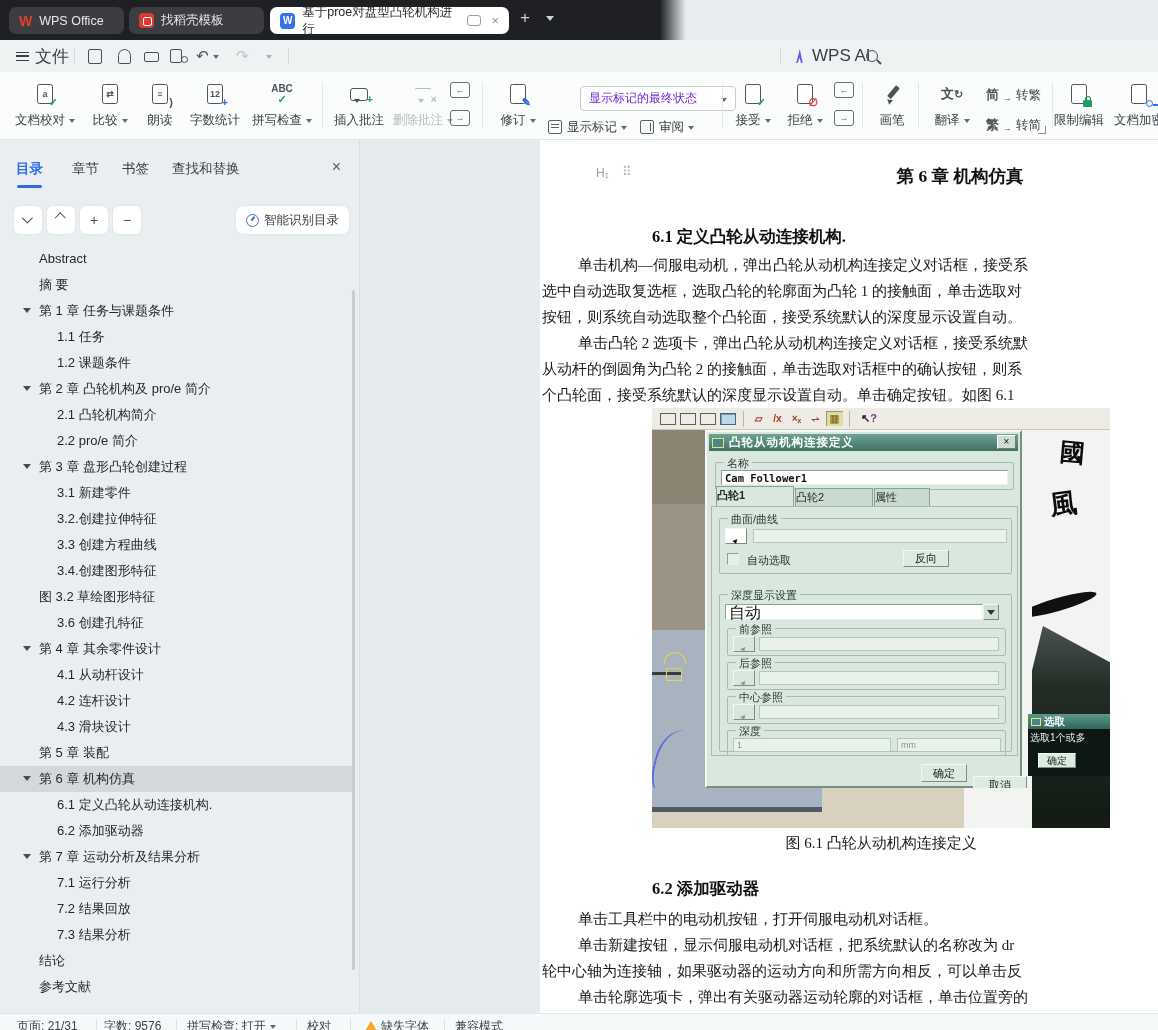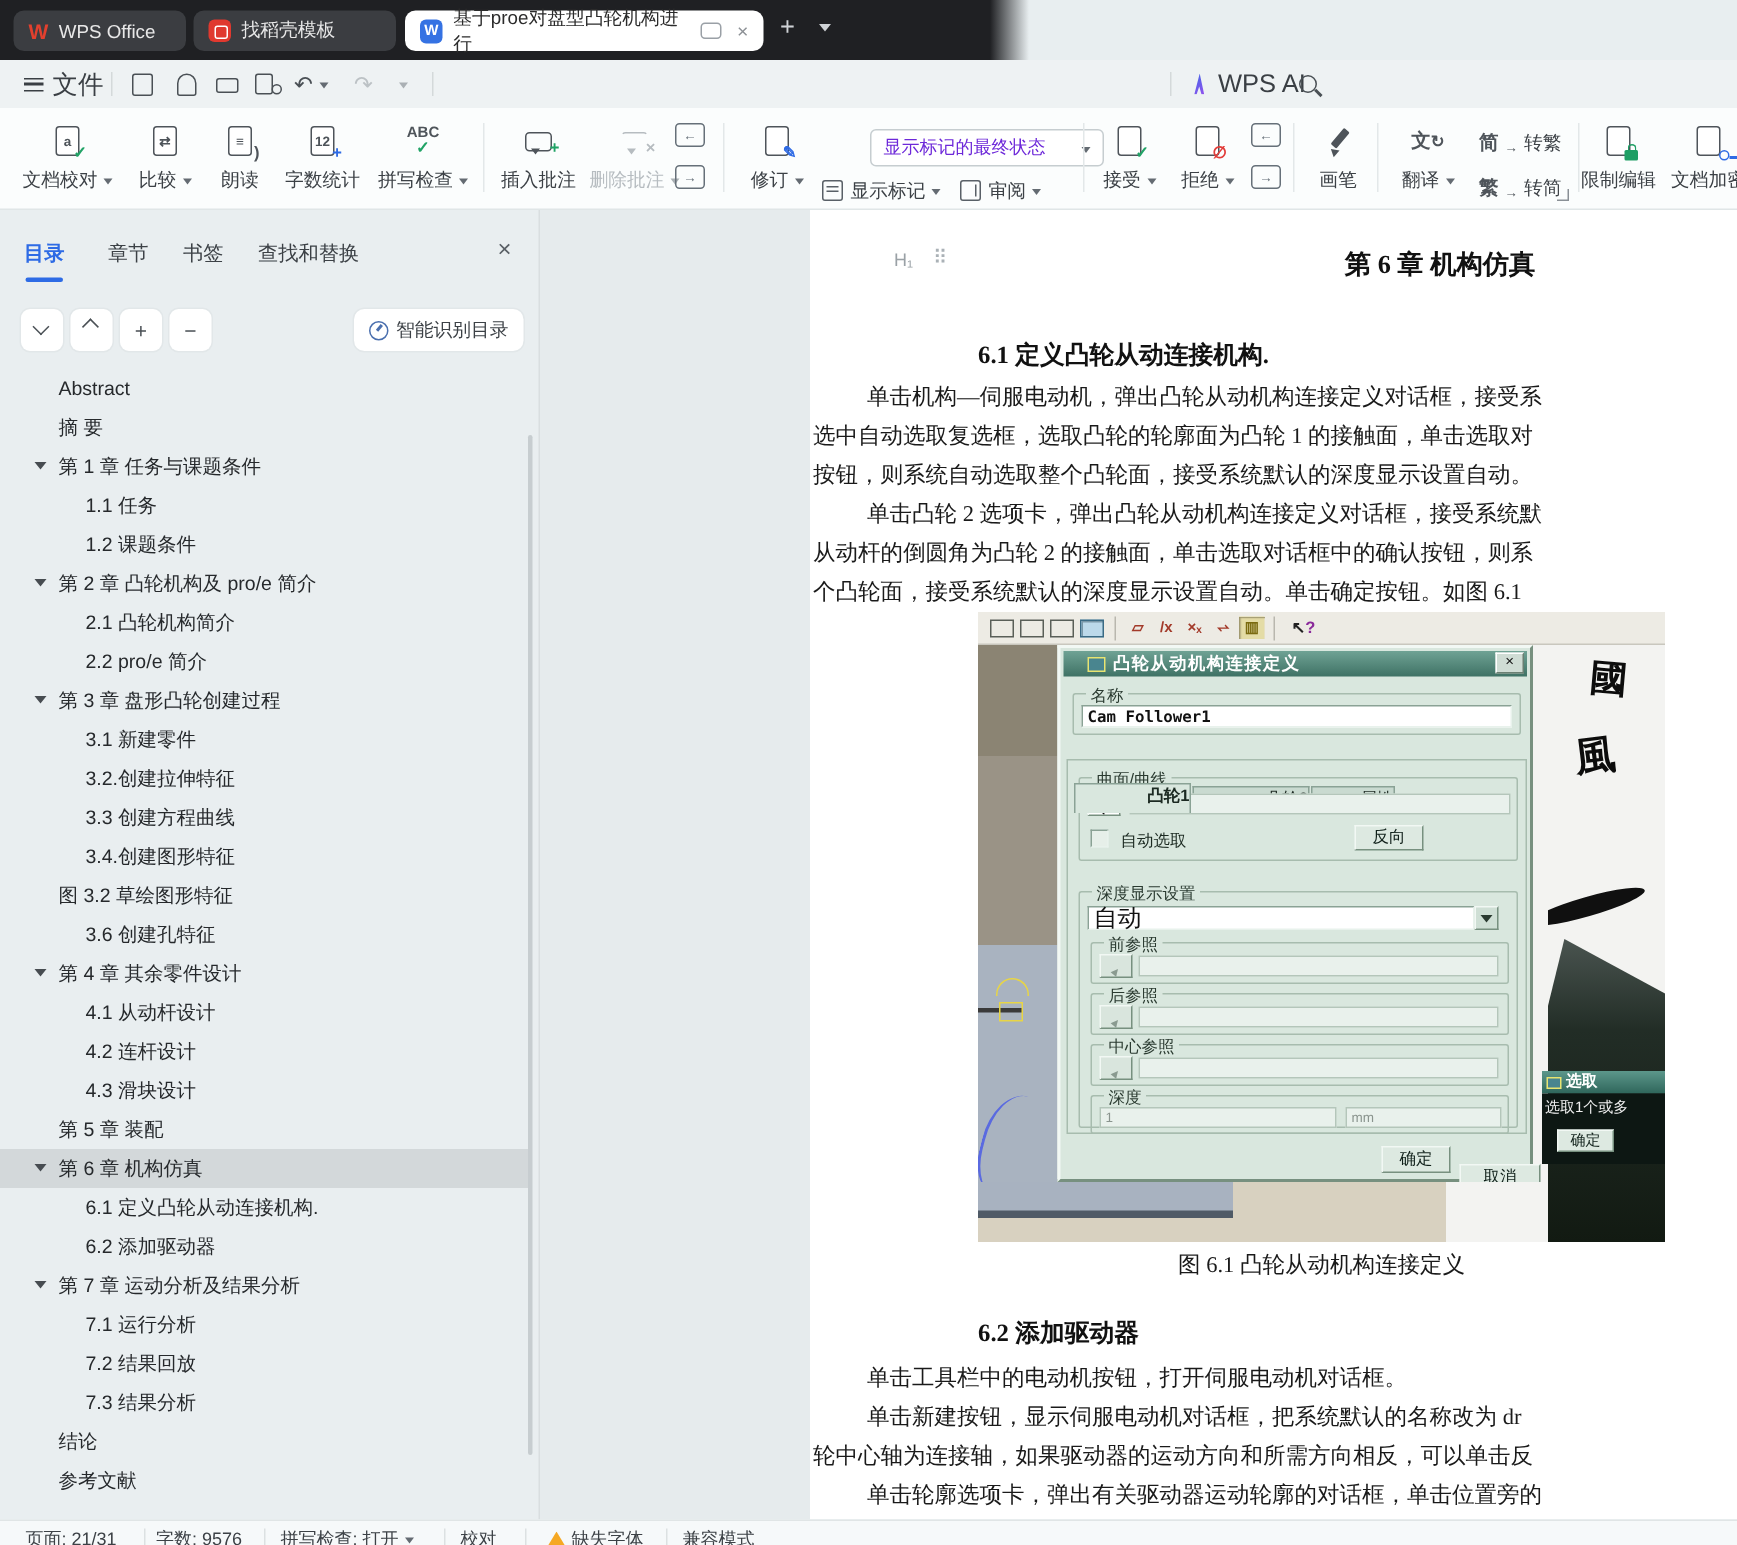--- a/index.html
+++ b/index.html
@@ -127,30 +127,30 @@
   .cad1 { position:absolute; left:0; top:0; width:53px; height:74px; background:#8b8473; }
   .cad2 { position:absolute; left:0; top:74px; width:53px; height:126px; background:#9a9386; }
   .cad3 { position:absolute; left:0; top:200px; width:53px; height:198px; background:#a9b3c0; }
   .mech { position:absolute; left:6px; top:224px; width:40px; height:40px; }
   .mech .ring { position:absolute; left:8px; top:14px; width:16px; height:13px; border:1.6px solid #e8d545; }
   .mech .bar { position:absolute; left:-6px; top:18px; width:30px; height:3px; background:#3a3a3a; }
   .mech .arc { position:absolute; left:6px; top:-2px; width:22px; height:12px; border:1.6px solid #e8d545; border-bottom:none; border-radius:12px 12px 0 0; }
   .bluecurve { position:absolute; left:2px; top:300px; width:46px; height:70px; border-left:2px solid #5a6ae0; border-radius:50% 0 0 40%; transform:rotate(14deg); }
   .pdlg { position:absolute; left:53px; top:22px; width:317px; height:358px; background:#d9e7de; border:2px solid; border-color:#f2f8f4 #77907f #77907f #f2f8f4; }
   .ptitle { position:absolute; left:2px; top:2px; width:309px; height:17px; background:linear-gradient(180deg,#6fa294,#3f7265);
-    display:flex; align-items:center; padding-left:16px; color:#fff; font-size:11.5px; font-weight:bold; letter-spacing:1px; }
+    display:flex; align-items:center; padding-left:3px; color:#fff; font-size:11.5px; font-weight:bold; letter-spacing:1px; }
   .pdlg-ic { width:12px; height:10px; background:#49858f; border:1.4px solid #e8e470; margin-right:5px; }
   .px { position:absolute; right:4px; top:3px; width:19px; height:14px; background:#cfdcd4; border:1px solid; border-color:#fff #6a7f72 #6a7f72 #fff;
     font-size:10px; line-height:12px; text-align:center; color:#111; }
   .fs { position:absolute; border:1px solid #a7bcae; border-radius:2px; }
   .fs > .lg { position:absolute; left:8px; top:-7px; background:#d9e7de; padding:0 3px; font-size:11px; color:#2a3a30; white-space:nowrap; }
   .pinput { position:absolute; background:#fff; border:1px solid; border-color:#8aa295 #e8f2ec #e8f2ec #8aa295;
     font-family:"DejaVu Sans Mono", monospace; font-size:10.5px; font-weight:bold; color:#111; padding:0 3px; }
-  .ptab { position:absolute; top:56px; height:18px; font-size:11px; color:#1c2a22; text-align:right; line-height:17px;
-    background:#c9dad0; border:1px solid #8aa295; border-bottom:none;margin-top:36px; }
+  .ptab { position:absolute; top:56px; height:18px; font-size:11px; color:#1c2a22; text-align:left; line-height:17px;
+    background:#c9dad0; border:1px solid #8aa295; border-bottom:none; }
   .ptab.active { background:#d9e7de; font-weight:bold; height:20px; top:54px; z-index:2; }
   .pbox { position:absolute; left:4px; top:74px; width:307px; height:250px; border:1px solid #a7bcae; }
   .pick { width:22px; height:16px; background:#fff; border:1.4px solid; border-color:#f2f8f4 #77907f #77907f #f2f8f4; text-align:center; position:absolute; }
   .pick::before { content:"\25BA"; display:inline-block; transform:rotate(-50deg); font-size:8px; color:#111; line-height:14px; }
   .pick.dis { background:#d9e5dd; } .pick.dis::before { color:#8a9a90; }
   .pfield { position:absolute; background:#e9f1ec; border:1px solid #b4c6ba; height:14px; font-size:9px; color:#8a948e; padding:0 3px; line-height:13px; }
   .pbtn { position:absolute; background:#dde9e1; border:1.4px solid; border-color:#f2f8f4 #77907f #77907f #f2f8f4;
     font-size:11px; color:#10201a; text-align:center; }
   .pcombo-btn { position:absolute; width:16px; height:16px; background:#cfdfd5; border:1.4px solid; border-color:#f2f8f4 #77907f #77907f #f2f8f4; }
   .pcombo-btn::after { content:""; position:absolute; left:3px; top:5px; border:4px solid transparent; border-top:5px solid #2a3a30; }

